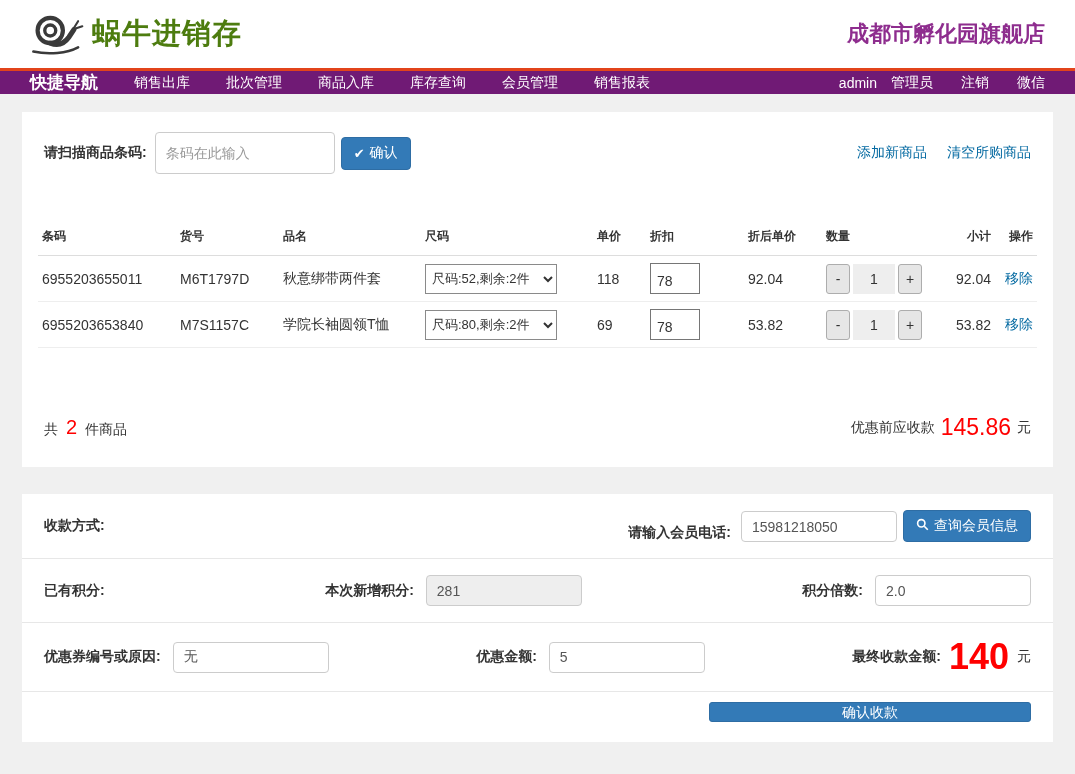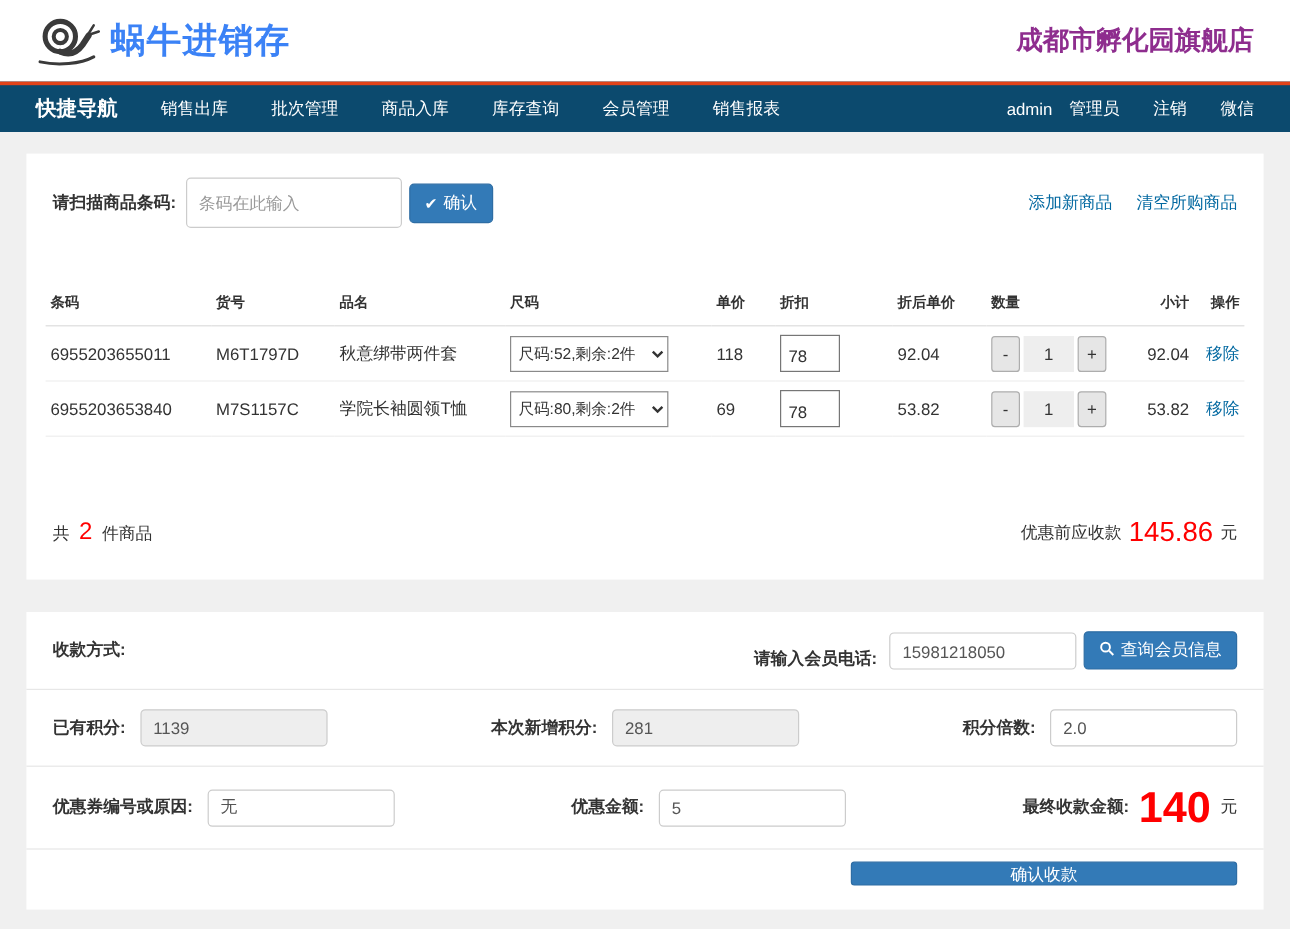--- a/index.html
+++ b/index.html
@@ -11,25 +11,25 @@
     font-size:14px; color:#333;
     overflow:hidden;
   }
   
   .header {
     height:68px; background:#fff;
     display:flex; align-items:center; justify-content:space-between;
     padding:0 30px;
   }
   .brand { display:flex; align-items:center; gap:8px; }
-  .brand-text { font-size:29px; font-weight:bold; color:#3b82f6; letter-spacing:1px; }
+  .brand-text { font-size:29px; font-weight:bold; color:#4d7c0f; letter-spacing:1px; }
   .store-name { font-size:22px; color:#8e2d8e; font-weight:bold; }
   
   .nav {
-    height:42px; background:#0c4a6e; border-top:3px solid #e2441b;
+    height:26px; background:#701a75; border-top:3px solid #e2441b;
     display:flex; align-items:center; padding:0 30px; color:#fff;
   }
   .nav-left { display:flex; align-items:center; gap:36px; }
   .nav-item { color:#fff; cursor:pointer; font-size:14px; white-space:nowrap; }
   .nav-item.primary { font-size:17px; font-weight:bold; }
   .nav-right { margin-left:auto; display:flex; align-items:center; }
   .nav-right .nav-item { margin-left:28px; }
   .nav-right .nav-item.tight { margin-left:14px; }
   
   .card { background:#fff; margin:0 22px; }
@@ -280,21 +280,20 @@
           </svg>
         </span>
         <span>查询会员信息</span>
       </button>
     </div>
   </div>
 
   <div class="form-row row-between">
     <span class="grp">
       <span class="lbl">已有积分:</span>
-      <input class="form-input readonly" readonly="" value="1139" style="">
     </span>
     <span class="grp">
       <span class="lbl">本次新增积分:</span>
       <input class="form-input readonly" readonly="" value="281" style="">
     </span>
     <span class="grp">
       <span class="lbl">积分倍数:</span>
       <input class="form-input" value="2.0" style="">
     </span>
   </div>

